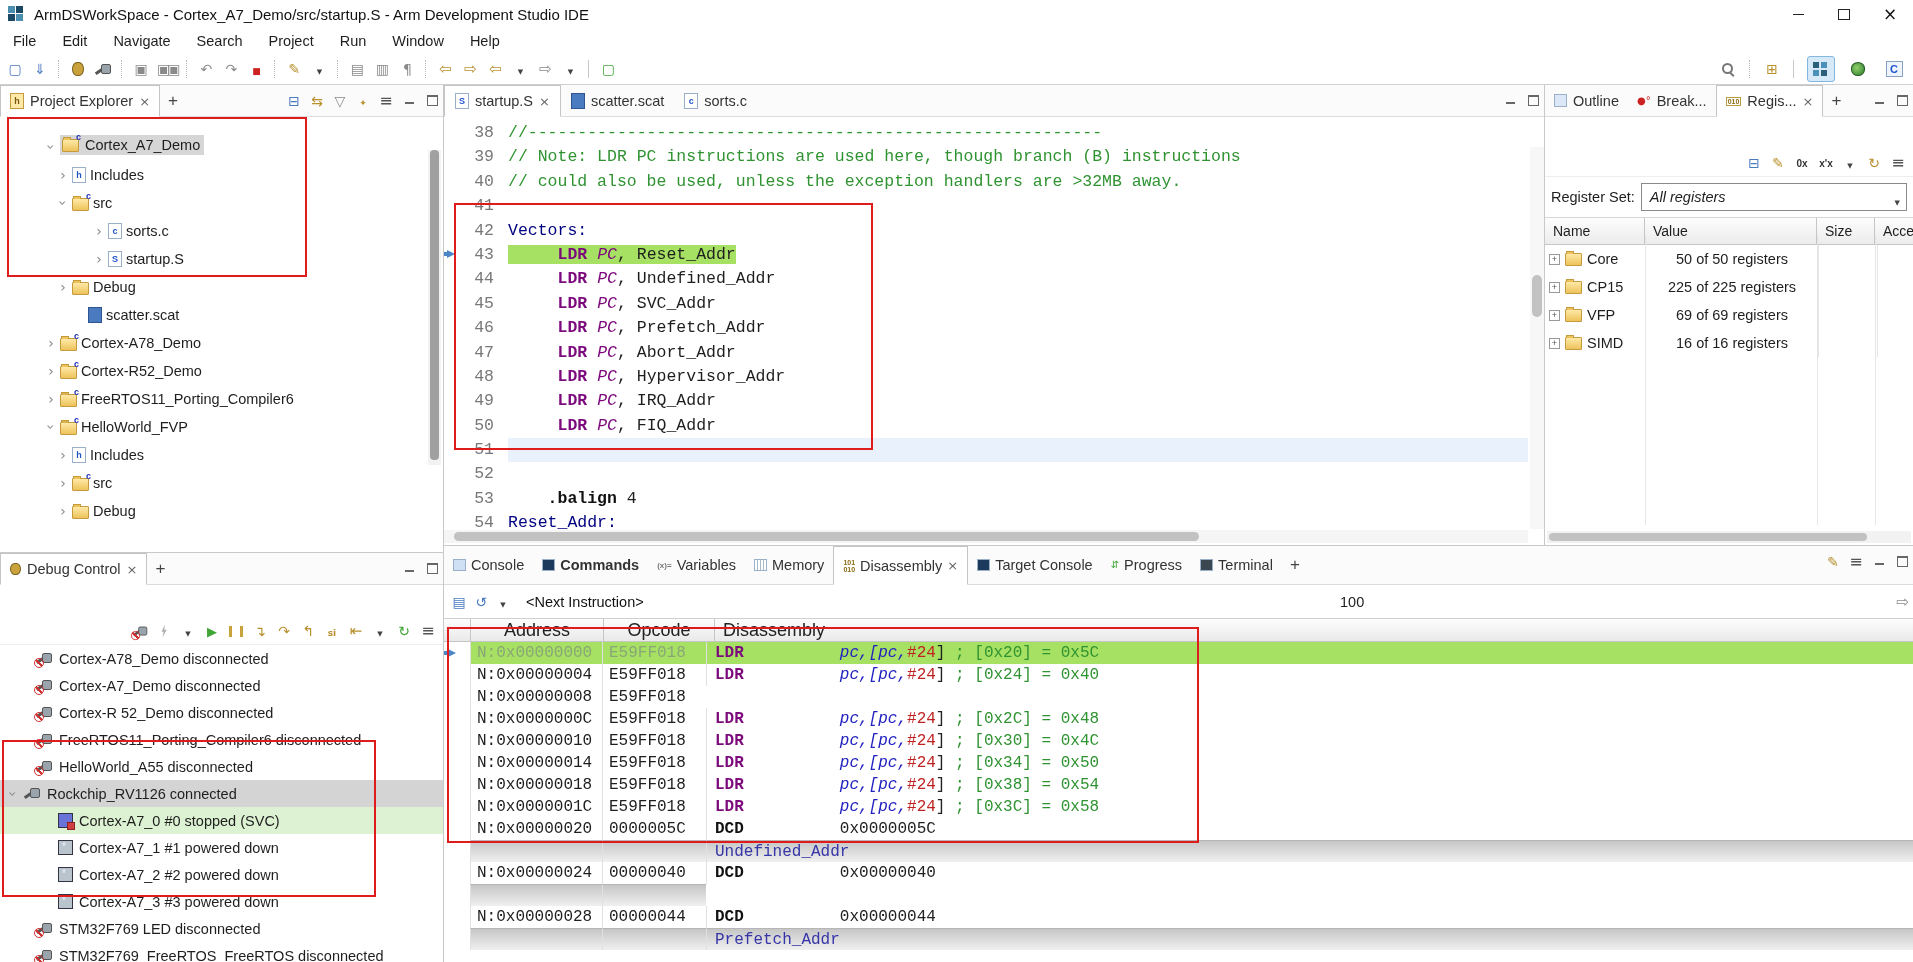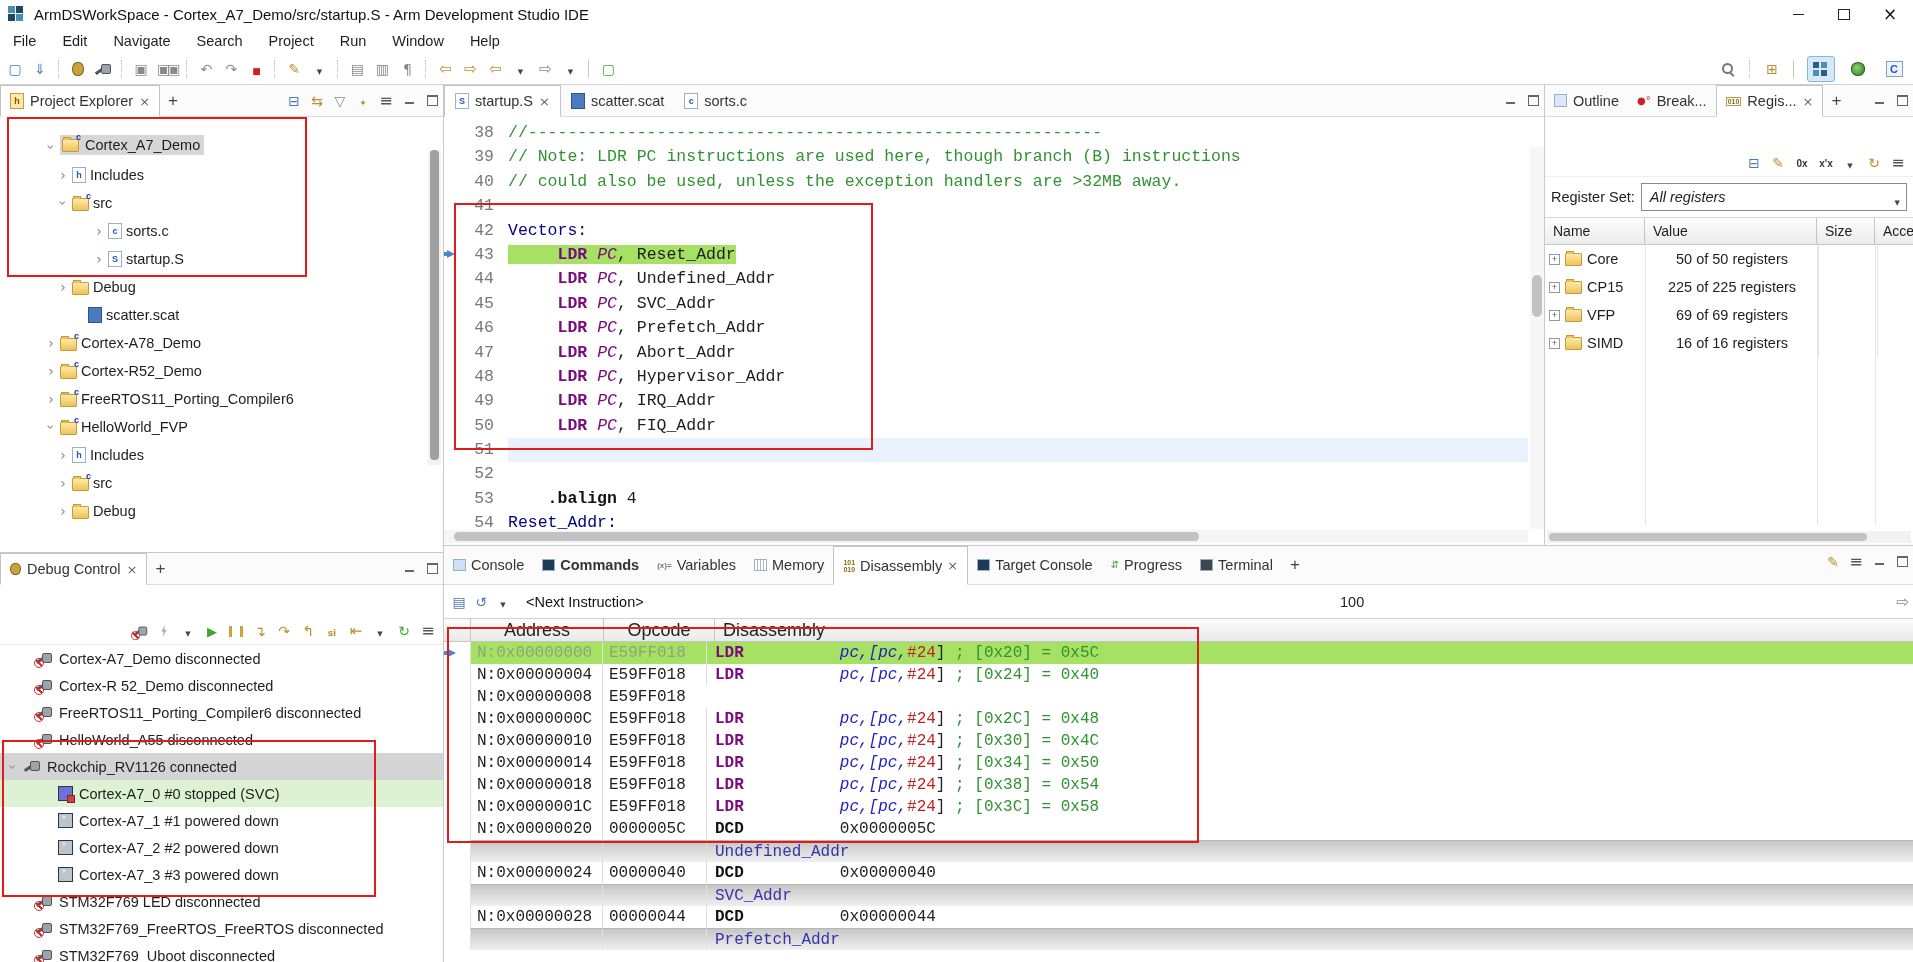--- a/index.html
+++ b/index.html
@@ -474,20 +474,26 @@
           </span>
         <span class="pbtn">
             <span class="gi gdk g-menu"></span>
           </span>
       </div>
       <div>
         <div class="drow dd0">
             <span class="probe">
               <i class="slash"></i>
             </span>
+            <span>Cortex-A78_Demo disconnected</span>
+          </div>
+        <div class="drow dd0">
+            <span class="probe">
+              <i class="slash"></i>
+            </span>
             <span>Cortex-A7_Demo disconnected</span>
           </div>
         <div class="drow dd0">
             <span class="probe">
               <i class="slash"></i>
             </span>
             <span>Cortex-R 52_Demo disconnected</span>
           </div>
         <div class="drow dd0">
             <span class="probe">
@@ -786,21 +792,21 @@
         <div class="dr"><div class="dc-mark"></div><div class="dc-addr">N:0x00000004</div><div class="dc-op">E59FF018</div><div class="dc-dis"><span class="dmn">LDR</span><span class="pre">          </span><span class="dops">pc,[pc,</span><span class="dimm">#24</span><span class="dclose">]</span><span class="dcmt pre"> ; [0x24] = 0x40</span></div></div>
         <div class="dr"><div class="dc-mark"></div><div class="dc-addr">N:0x00000008</div><div class="dc-op">E59FF018</div></div>
         <div class="dr"><div class="dc-mark"></div><div class="dc-addr">N:0x0000000C</div><div class="dc-op">E59FF018</div><div class="dc-dis"><span class="dmn">LDR</span><span class="pre">          </span><span class="dops">pc,[pc,</span><span class="dimm">#24</span><span class="dclose">]</span><span class="dcmt pre"> ; [0x2C] = 0x48</span></div></div>
         <div class="dr"><div class="dc-mark"></div><div class="dc-addr">N:0x00000010</div><div class="dc-op">E59FF018</div><div class="dc-dis"><span class="dmn">LDR</span><span class="pre">          </span><span class="dops">pc,[pc,</span><span class="dimm">#24</span><span class="dclose">]</span><span class="dcmt pre"> ; [0x30] = 0x4C</span></div></div>
         <div class="dr"><div class="dc-mark"></div><div class="dc-addr">N:0x00000014</div><div class="dc-op">E59FF018</div><div class="dc-dis"><span class="dmn">LDR</span><span class="pre">          </span><span class="dops">pc,[pc,</span><span class="dimm">#24</span><span class="dclose">]</span><span class="dcmt pre"> ; [0x34] = 0x50</span></div></div>
         <div class="dr"><div class="dc-mark"></div><div class="dc-addr">N:0x00000018</div><div class="dc-op">E59FF018</div><div class="dc-dis"><span class="dmn">LDR</span><span class="pre">          </span><span class="dops">pc,[pc,</span><span class="dimm">#24</span><span class="dclose">]</span><span class="dcmt pre"> ; [0x38] = 0x54</span></div></div>
         <div class="dr"><div class="dc-mark"></div><div class="dc-addr">N:0x0000001C</div><div class="dc-op">E59FF018</div><div class="dc-dis"><span class="dmn">LDR</span><span class="pre">          </span><span class="dops">pc,[pc,</span><span class="dimm">#24</span><span class="dclose">]</span><span class="dcmt pre"> ; [0x3C] = 0x58</span></div></div>
         <div class="dr"><div class="dc-mark"></div><div class="dc-addr">N:0x00000020</div><div class="dc-op">0000005C</div><div class="dc-dis"><span class="dmnb">DCD</span><span class="pre">          </span><span class="dval">0x0000005C</span></div></div>
         <div class="dr glabel"><div class="dc-mark"></div><div class="dc-addr"></div><div class="dc-op"></div><div class="dc-dis"><span class="dlab">Undefined_Addr</span></div></div>
         <div class="dr"><div class="dc-mark"></div><div class="dc-addr">N:0x00000024</div><div class="dc-op">00000040</div><div class="dc-dis"><span class="dmnb">DCD</span><span class="pre">          </span><span class="dval">0x00000040</span></div></div>
-        <div class="dr glabel"><div class="dc-mark"></div><div class="dc-addr"></div><div class="dc-op"></div><div class="dc-dis"><span class="dlab">SVC_Addr</span></div></div>
+        <div class="dr glabel"><div class="dc-mark"></div><div class="dc-addr"></div><div class="dc-op"></div></div>
         <div class="dr"><div class="dc-mark"></div><div class="dc-addr">N:0x00000028</div><div class="dc-op">00000044</div><div class="dc-dis"><span class="dmnb">DCD</span><span class="pre">          </span><span class="dval">0x00000044</span></div></div>
         <div class="dr glabel"><div class="dc-mark"></div><div class="dc-addr"></div><div class="dc-op"></div><div class="dc-dis"><span class="dlab">Prefetch_Addr</span></div></div>
       </div>
     </div>
 
     <div class="ann" style="left:7px;top:32px;width:296px;height:156px;"></div>
     <div class="ann" style="left: 454px; top: 118px; width: 415px; height: 243px;"></div>
     <div class="ann" style="left:2px;top:655px;width:370px;height:153px;"></div>
     <div class="ann" style="left: 447px; top: 542px; width: 748px; height: 212px;"></div>
   </div>

